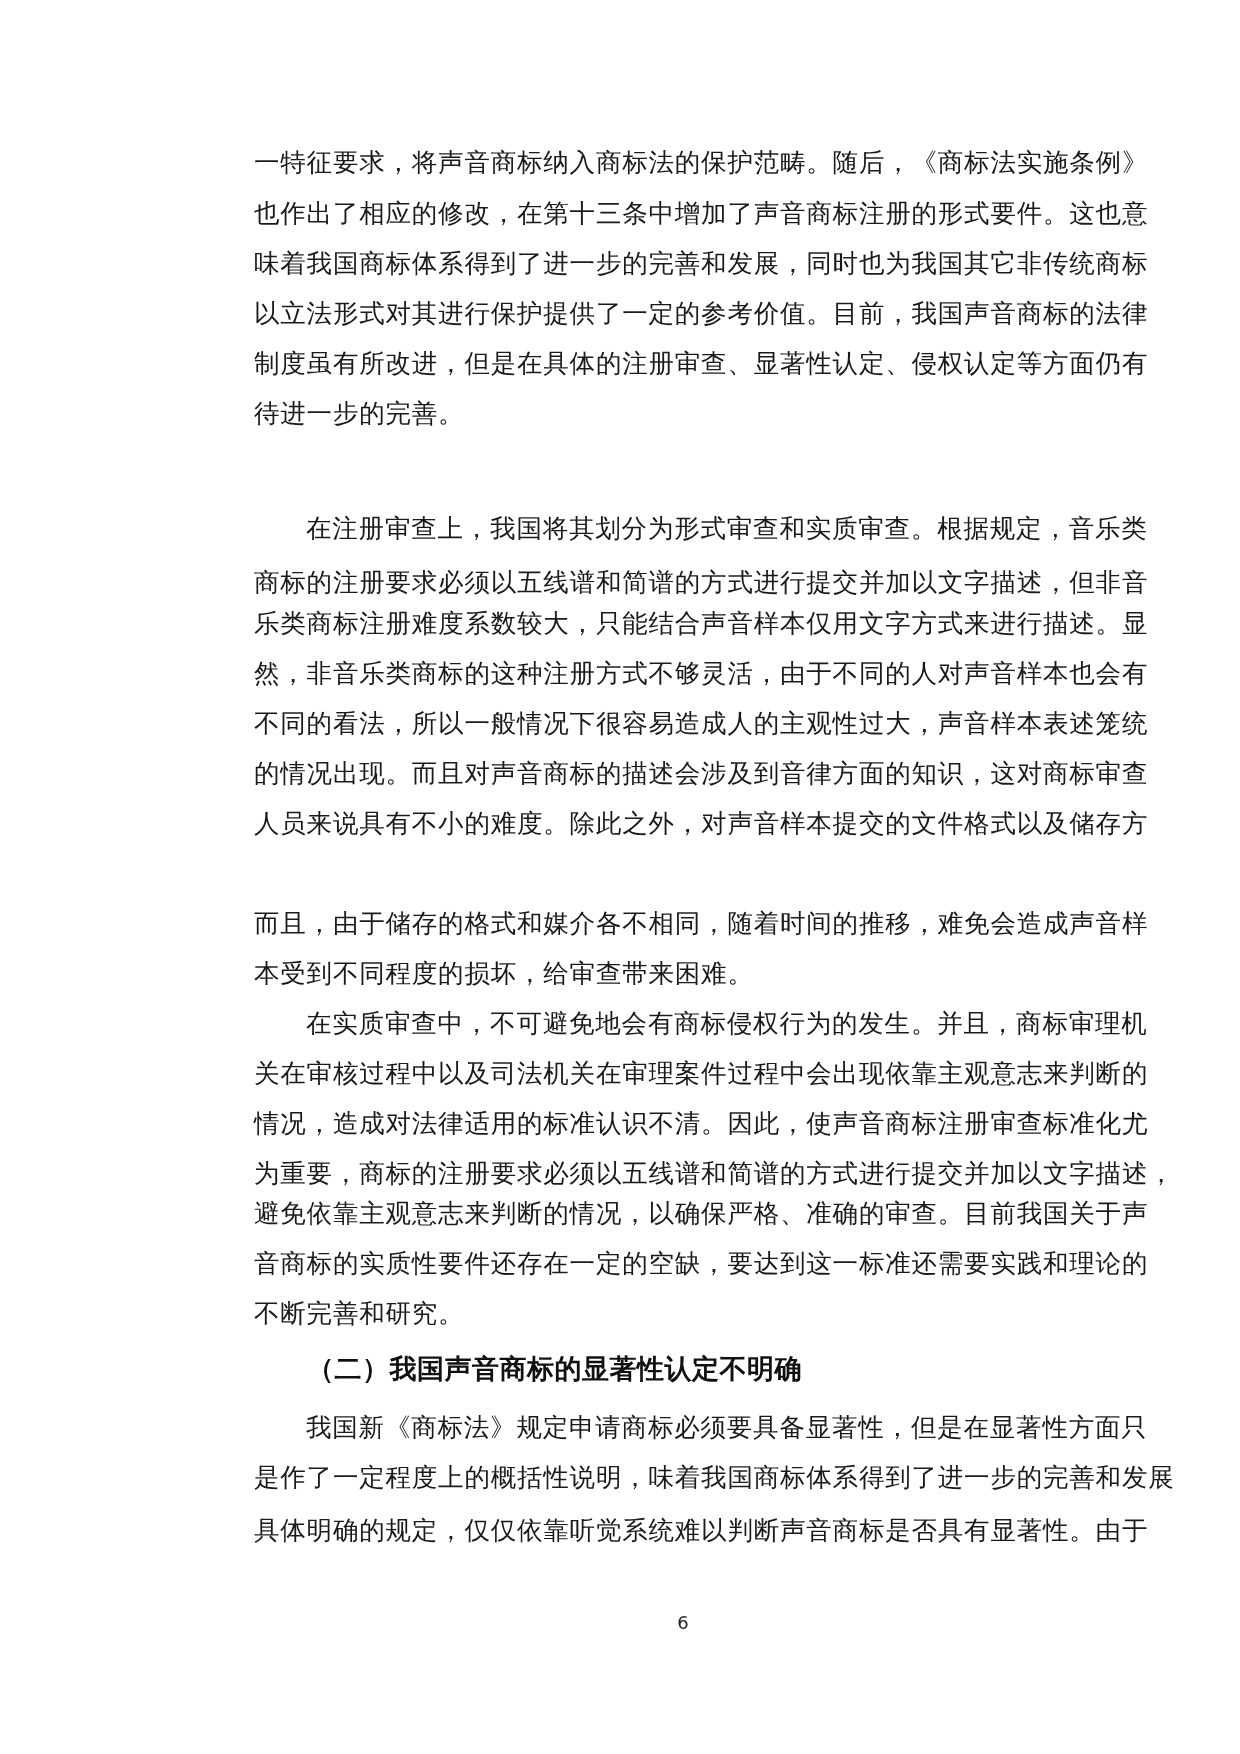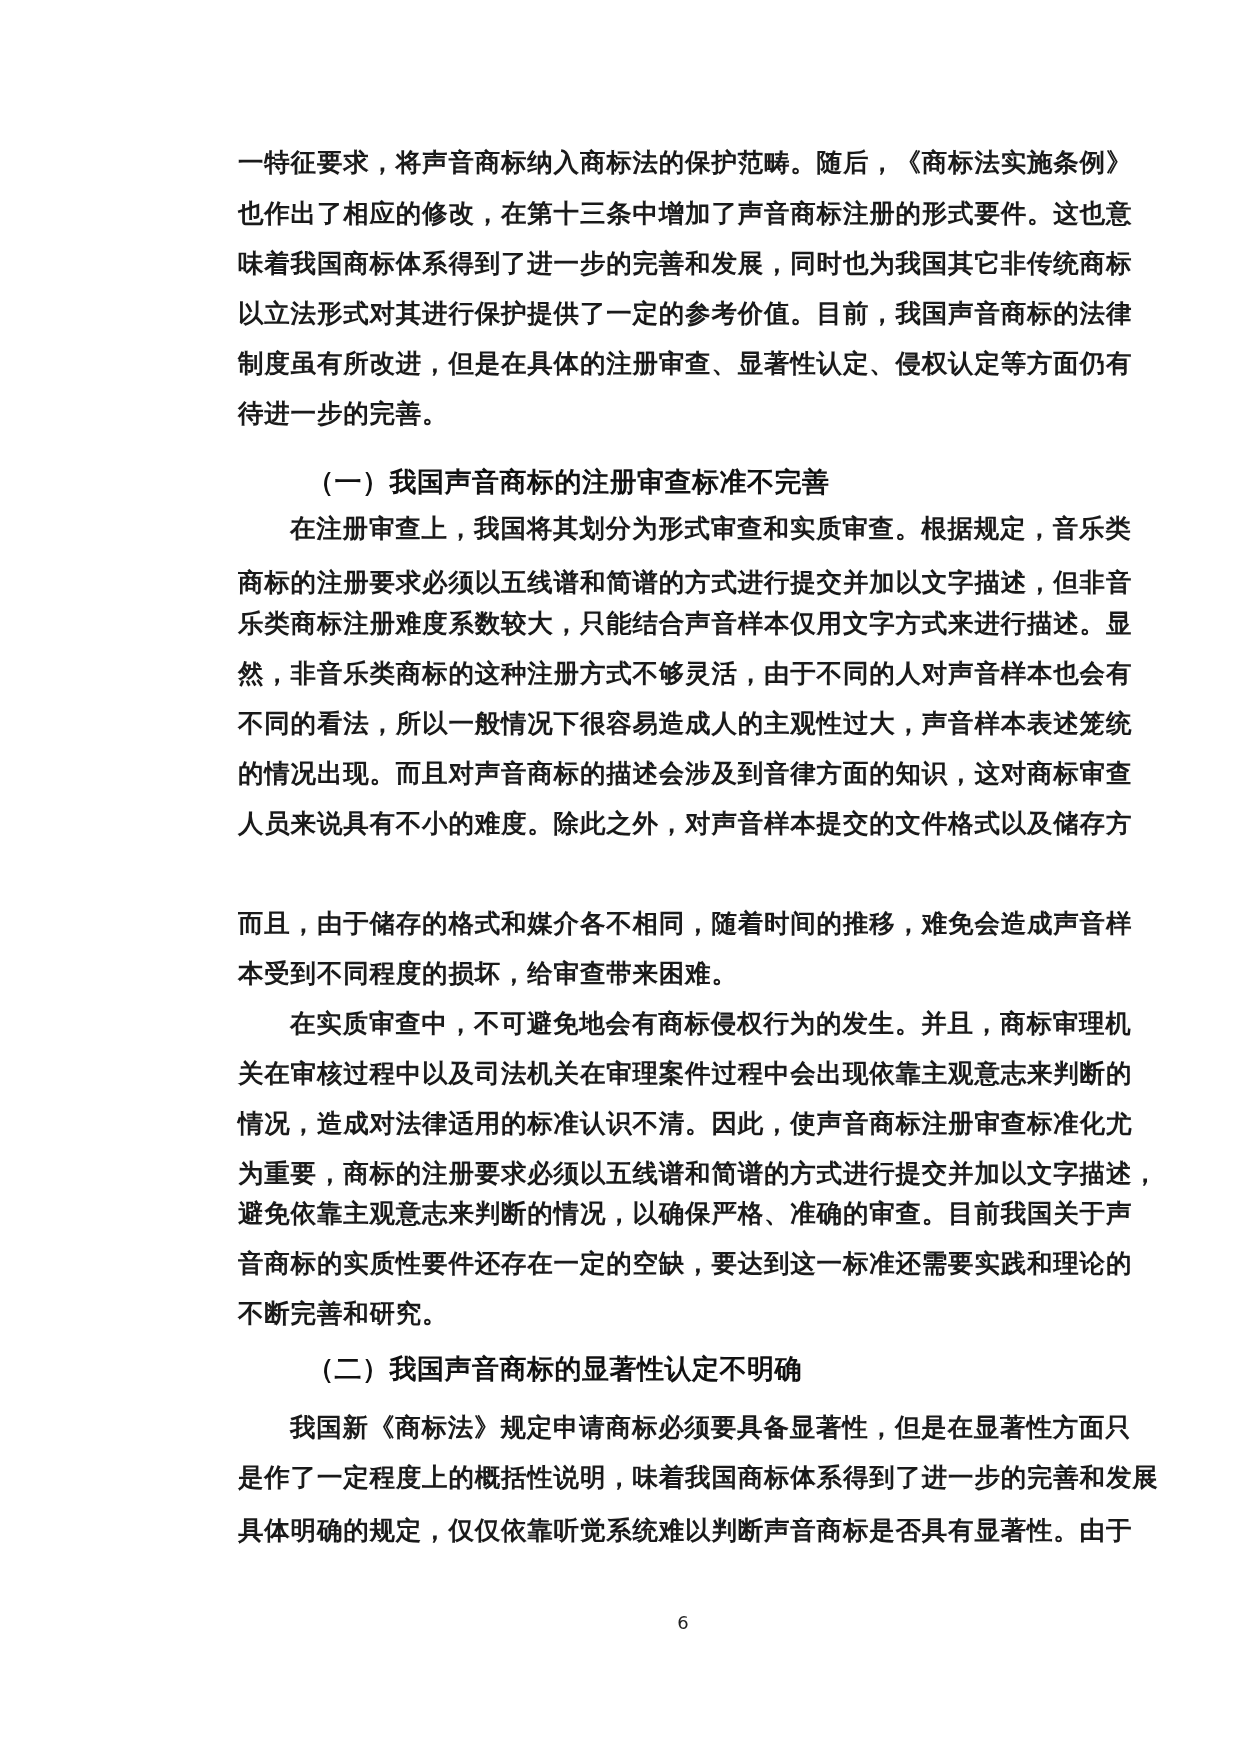--- a/index.html
+++ b/index.html
@@ -1,31 +1,30 @@
 <!DOCTYPE html>
 <html><head>
 <meta charset="utf-8">
 <style>
   html, body { margin: 0; padding: 0; background: #ffffff; }
   body { width: 1240px; height: 1754px; position: relative; overflow: hidden; }
   .page { position: absolute; left: 0; top: 0; width: 1240px; height: 1754px; background: #fff; }
   .line {
     position: absolute;
-    left: 238px;
+    left: 254px;
     width: 845px;
     height: 50px;
     line-height: 50px;
     font-family: "DejaVu Serif", "Liberation Serif", serif;
     font-size: 25.5px;
     color: #1a1a1a;
     white-space: nowrap;
     letter-spacing: 0.8px;
     text-align: justify;
     text-align-last: justify;
-    font-weight: bold;
   }
   .line.last { text-align-last: left; }
   .line.indent { padding-left: 52px; width: 793px; }
   .heading {
     position: absolute;
     left: 307px;
     height: 50px;
     line-height: 50px;
     font-family: "DejaVu Sans", "Liberation Sans", sans-serif;
     font-weight: bold;
@@ -50,21 +49,20 @@
 
 <div class="page">
 
   <div class="line" style="top:137px">一特征要求，将声音商标纳入商标法的保护范畴。随后，《商标法实施条例》</div>
   <div class="line" style="top:188px">也作出了相应的修改，在第十三条中增加了声音商标注册的形式要件。这也意</div>
   <div class="line" style="top:288px">以立法形式对其进行保护提供了一定的参考价值。目前，我国声音商标的法律</div>
   <div class="line" style="top:238px">味着我国商标体系得到了进一步的完善和发展，同时也为我国其它非传统商标</div>
   <div class="line" style="top:338px">制度虽有所改进，但是在具体的注册审查、显著性认定、侵权认定等方面仍有</div>
   <div class="line last" style="top:388px">待进一步的完善。</div>
 
-  <div class="heading" style="top:457px">（一）我国声音商标的注册审查标准不完善</div>
 
   <div class="line indent" style="top:503px">在注册审查上，我国将其划分为形式审查和实质审查。根据规定，音乐类</div>
   <div class="line" style="top:557px">商标的注册要求必须以五线谱和简谱的方式进行提交并加以文字描述，但非音</div>
   <div class="line" style="top:598px">乐类商标注册难度系数较大，只能结合声音样本仅用文字方式来进行描述。显</div>
   <div class="line" style="top:648px">然，非音乐类商标的这种注册方式不够灵活，由于不同的人对声音样本也会有</div>
   <div class="line" style="top:698px">不同的看法，所以一般情况下很容易造成人的主观性过大，声音样本表述笼统</div>
   <div class="line" style="top:748px">的情况出现。而且对声音商标的描述会涉及到音律方面的知识，这对商标审查</div>
   <div class="line" style="top:798px">人员来说具有不小的难度。除此之外，对声音样本提交的文件格式以及储存方</div>
   <div class="line" style="top:898px">而且，由于储存的格式和媒介各不相同，随着时间的推移，难免会造成声音样</div>
   <div class="line last" style="top:948px">本受到不同程度的损坏，给审查带来困难。</div>

